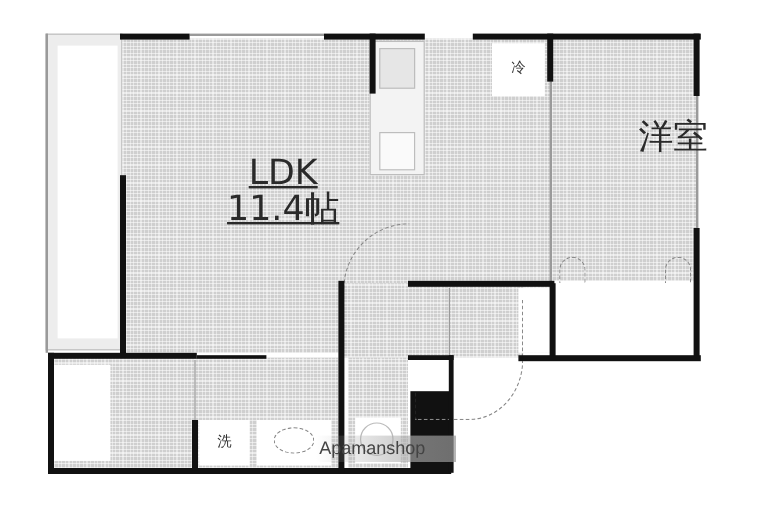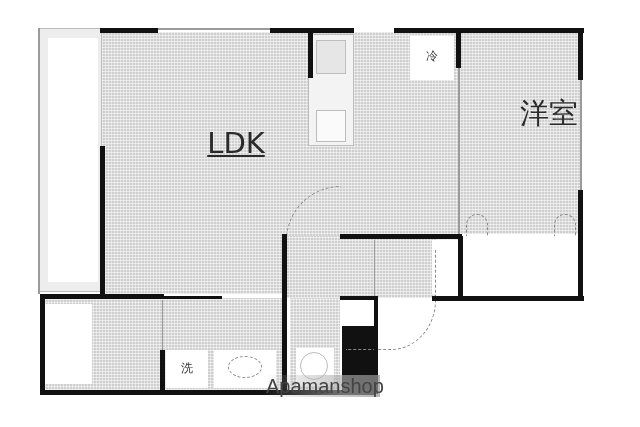--- a/index.html
+++ b/index.html
@@ -14,23 +14,23 @@
   }
   .light { position:absolute; background:#f3f3f3; border:1px solid #bdbdbd; box-sizing:border-box; }
   .white { position:absolute; background:#ffffff; }
   .wall { position:absolute; background:#111111; }
   .thin { position:absolute; background:#9a9a9a; }
   .label { position:absolute; color:#2a2a2a; text-align:center; line-height:1.05; white-space:nowrap; }
   .big { font-size:29px; }
   .small-lbl { font-size:12px; color:#333; }
   .door-arc { position:absolute; border:1px dashed #8a8a8a; box-sizing:border-box; }
   .watermark {
-    position:absolute; left:263px; top:375px; height:22px; width:117px;
+    position:absolute; left:263px; top:363px; height:22px; width:117px;
     background:linear-gradient(90deg, rgba(255,255,255,0.0) 0%, rgba(170,170,170,0.65) 70%, rgba(150,150,150,0.7) 100%);
-    color:#444; font-size:20px; line-height:22px; padding-left:3px; box-sizing:border-box;
+    color:#444; font-size:15px; line-height:22px; padding-left:3px; box-sizing:border-box;
     font-family:"Liberation Sans", sans-serif;
   }
 </style>
 </head>
 <body>
 
 <div class="plan">
 
   <div class="light" style="left:38px;top:28px;width:64px;height:264px;background:#ededed;"></div>
   <div class="white" style="left:48px;top:38px;width:50px;height:244px;"></div>
@@ -96,19 +96,20 @@
   <div class="wall" style="left:160px;top:350px;width:5px;height:42px;"></div>
   <div class="wall" style="left:282px;top:234px;width:5px;height:160px;"></div>
   <div class="wall" style="left:340px;top:234px;width:122px;height:5px;"></div>
   <div class="wall" style="left:458px;top:236px;width:5px;height:62px;"></div>
   <div class="wall" style="left:432px;top:296px;width:152px;height:5px;"></div>
   <div class="wall" style="left:340px;top:296px;width:38px;height:4px;"></div>
   <div class="wall" style="left:374px;top:296px;width:4px;height:98px;"></div>
 
   <div class="label big" style="left:176px;top:128px;width:120px;text-decoration:underline;">
     <div>LDK</div>
+    <div>11.4帖</div>
   </div>
-  <div class="label big" style="left:448px;top:98px;width:122px;padding-left:40px;">
+  <div class="label big" style="left:460px;top:98px;width:122px;padding-left:40px;">
     <div>洋室</div>
   </div>
 
   <div class="watermark">Apamanshop</div>
 </div>
 
 </body></html>

